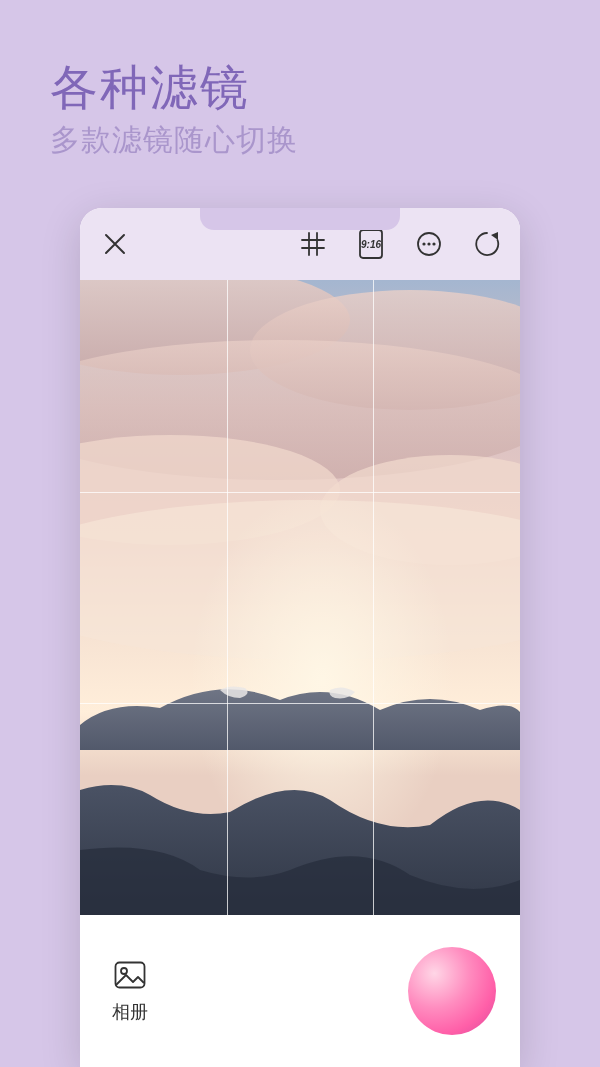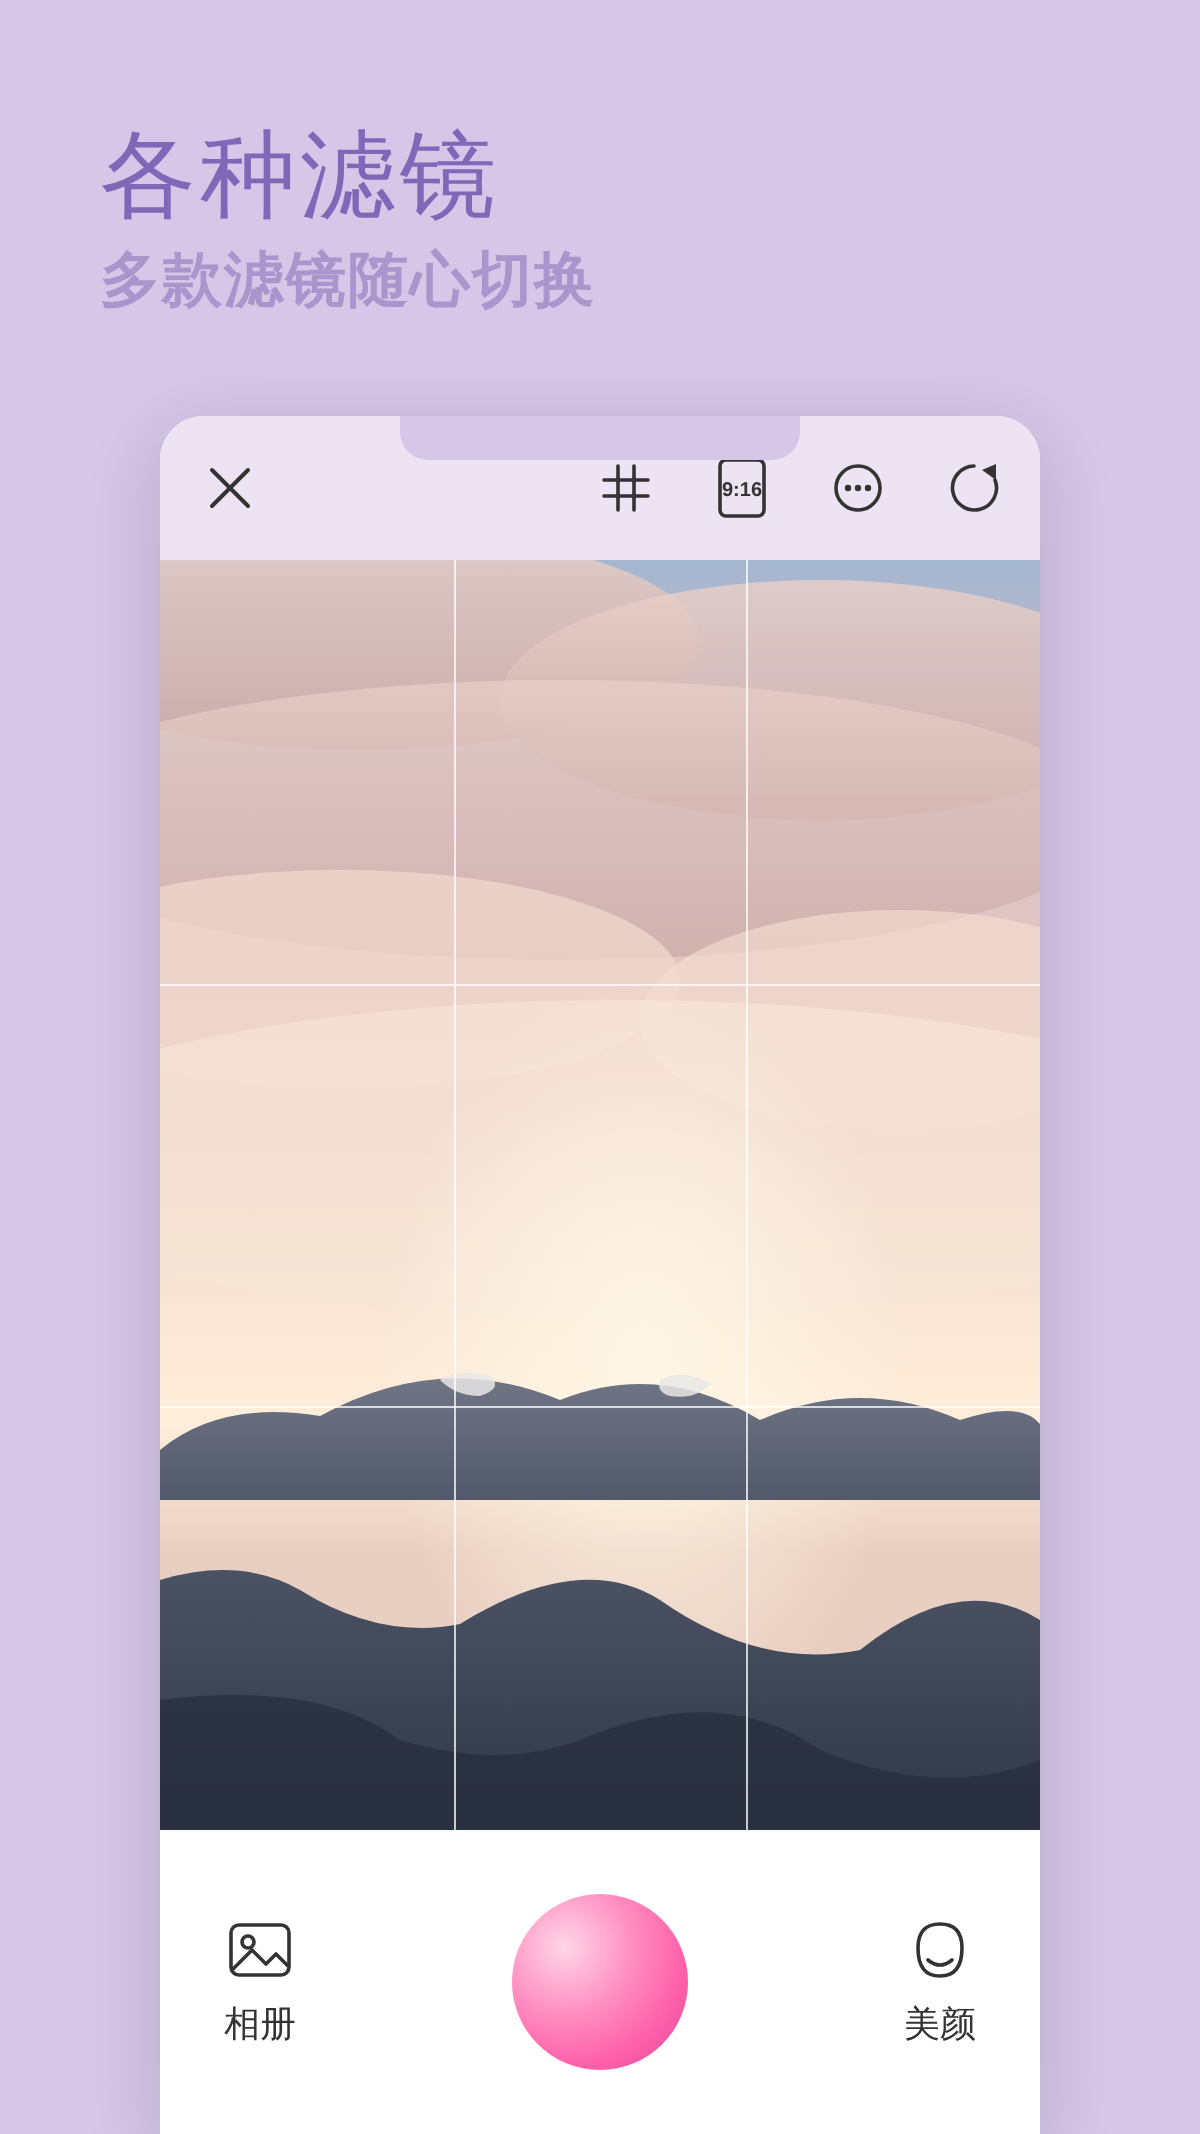--- a/index.html
+++ b/index.html
@@ -21,21 +21,21 @@
     font-weight: 400;
     color: #8067b8;
     letter-spacing: 2px;
     text-align: center;
   }
   .hero-subtitle {
     position: absolute;
     top: 120px;
     left: 50px;
     font-size: 30px;
-    font-weight: 700;
+    font-weight: 400;
     color: #aa96cc;
     letter-spacing: 1px;
   }
   .device {
     position: absolute;
     top: 208px;
     left: 80px;
     width: 440px;
     height: 859px;
     background: #fff;
@@ -55,20 +55,21 @@
     z-index: 5;
   }
   
   .topbar {
     position: relative;
     height: 72px;
     background: #ece3f3;
     display: flex;
     align-items: center;
     padding: 0 10px 0 18px;
+    font-style: italic;
   }
   .tb-close { flex: none; }
   .tb-spacer { flex: 1; }
   .tb-group {
     display: flex;
     align-items: center;
     gap: 24px;
     padding-right: 6px;
   }
   .ico-btn {
@@ -245,24 +246,15 @@
         </svg>
       </div>
       <div class="lbl">相册</div>
     </div>
 
 
     <div class="shutter-wrap">
       <div class="shutter"></div>
     </div>
 
-    <div class="bb-item">
-      <div class="bb-ico">
-        <svg width="32" height="32" viewBox="0 0 32 32">
-          <path d="M16 3 Q27 3 27 15 Q27 29 16 29 Q5 29 5 15 Q5 3 16 3 Z" stroke="#333" stroke-width="1.8" fill="none"></path>
-          <path d="M10 21 Q16 26 22 21" stroke="#333" stroke-width="1.8" fill="none" stroke-linecap="round"></path>
-        </svg>
-      </div>
-      <div class="lbl">美颜</div>
-    </div>
 
   </div>
 </div>
 
 </body></html>

